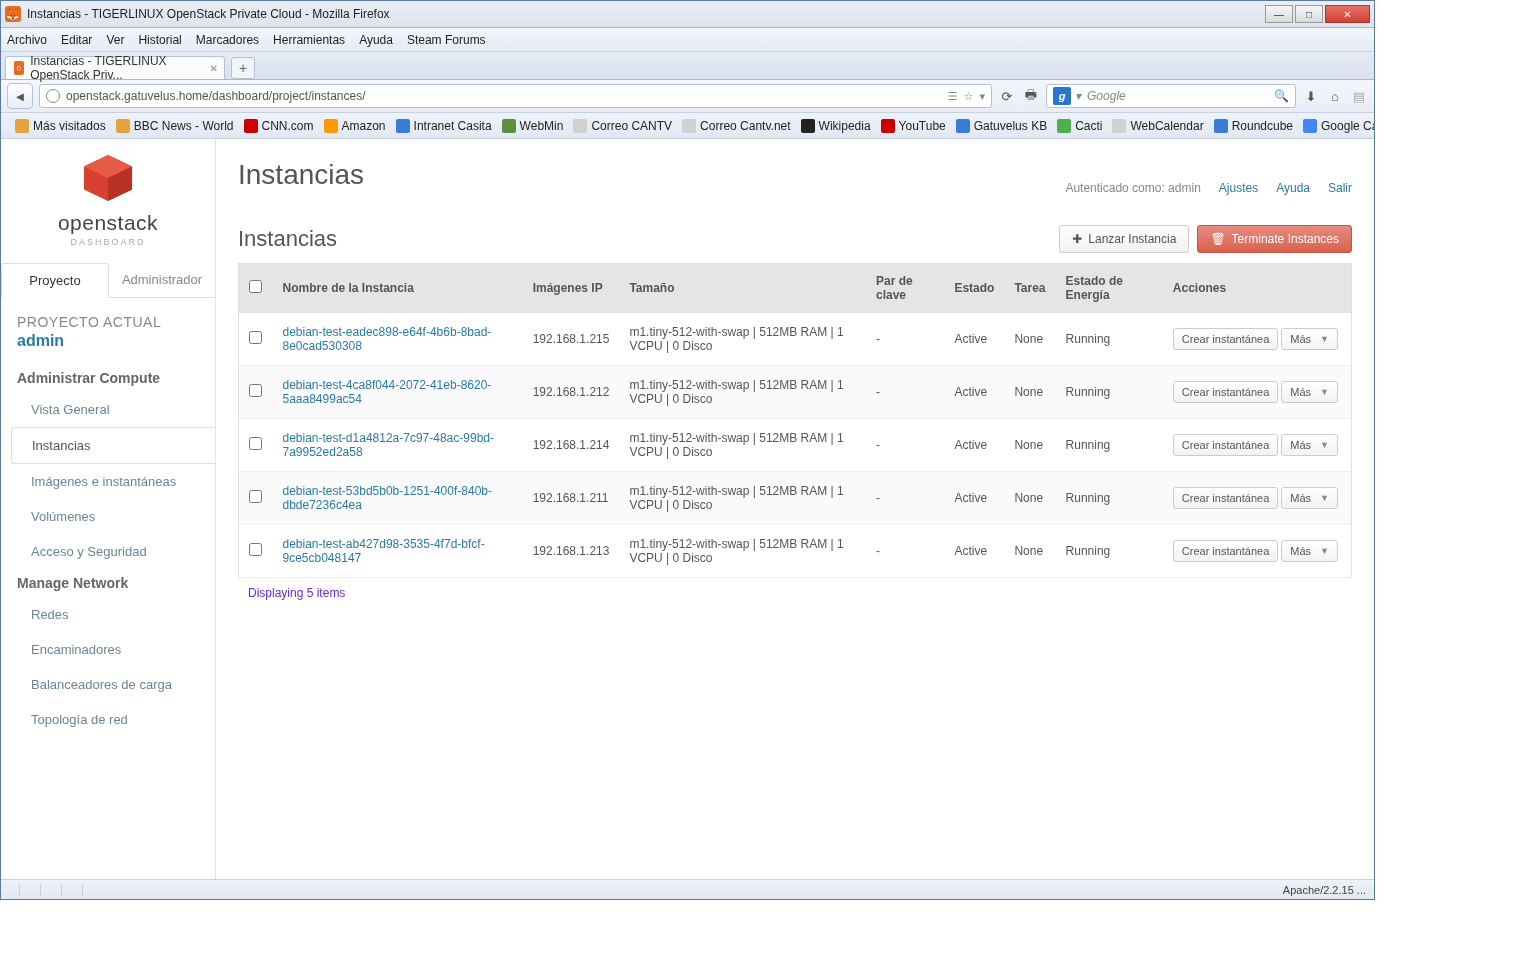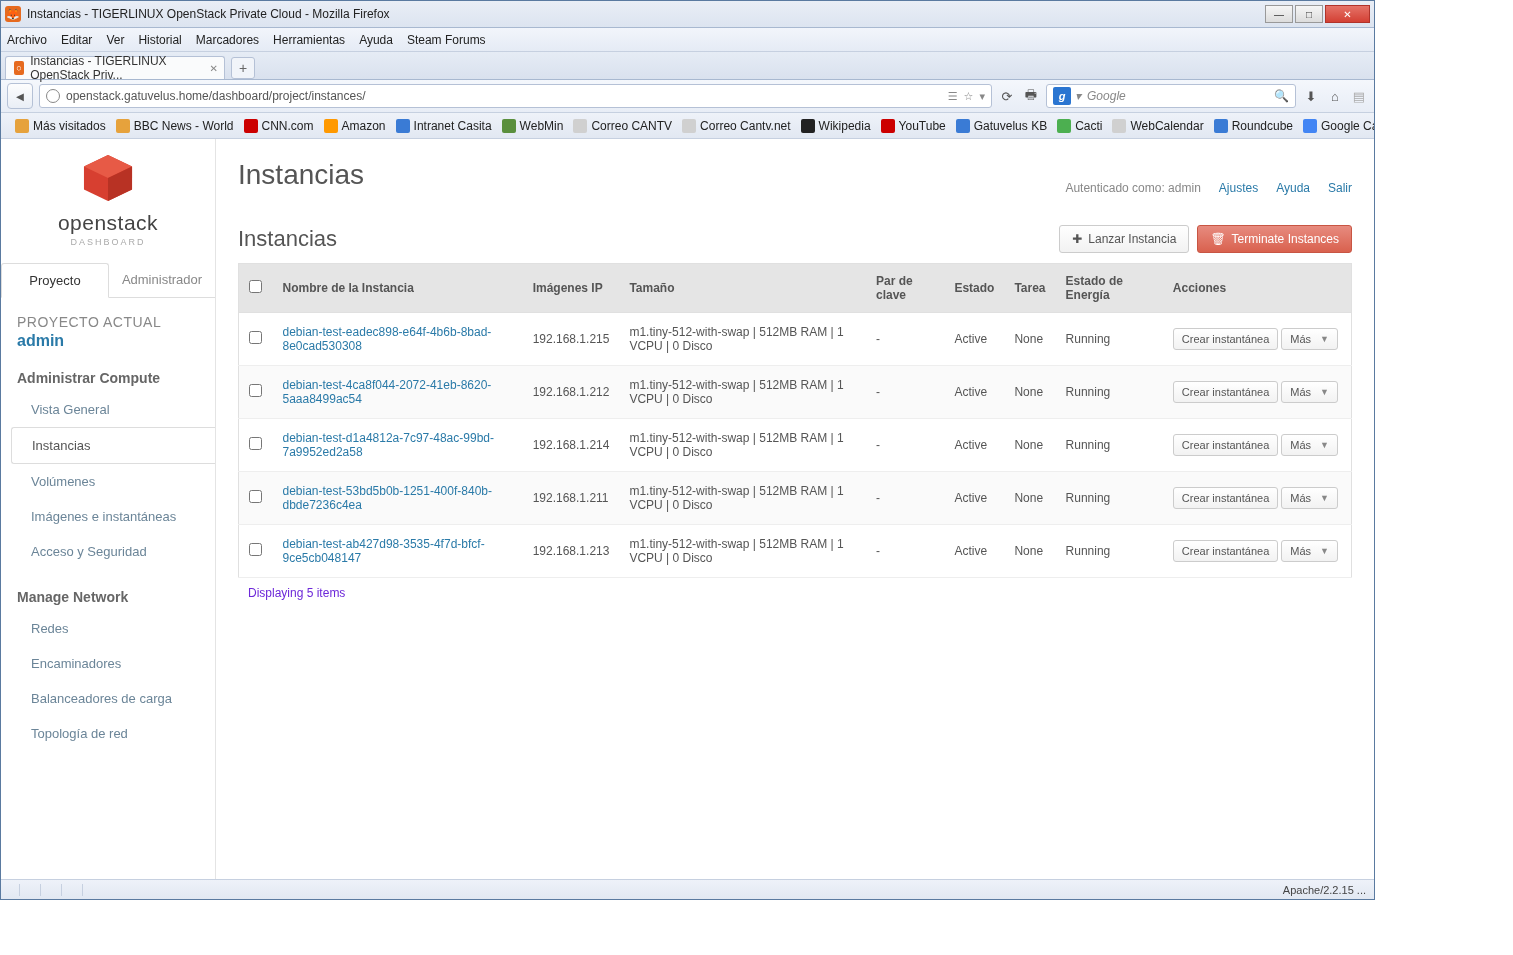--- a/index.html
+++ b/index.html
@@ -229,26 +229,26 @@
         <div class="side-tab active">Proyecto</div>
         <div class="side-tab">Administrador</div>
       </div>
       <div class="proj-label">PROYECTO ACTUAL</div>
       <div class="proj-name">admin</div>
 
       <div class="side-section">Administrar Compute</div>
       <div id="compute-items">
           <div class="side-item">Vista General</div>
           <div class="side-item active">Instancias</div>
+          <div class="side-item">Imágenes e instantáneas</div>
           <div class="side-item">Volúmenes</div>
-          <div class="side-item">Imágenes e instantáneas</div>
           <div class="side-item">Acceso y Seguridad</div>
         </div>
 
-      <div class="side-section" style="margin-top:14px">Manage Network</div>
+      <div class="side-section" style="margin-top:0">Manage Network</div>
       <div id="network-items">
           <div class="side-item">Redes</div>
           <div class="side-item">Encaminadores</div>
           <div class="side-item">Balanceadores de carga</div>
           <div class="side-item">Topología de red</div>
         </div>
     </div>
 
     <div class="main">
       <div class="topline">

